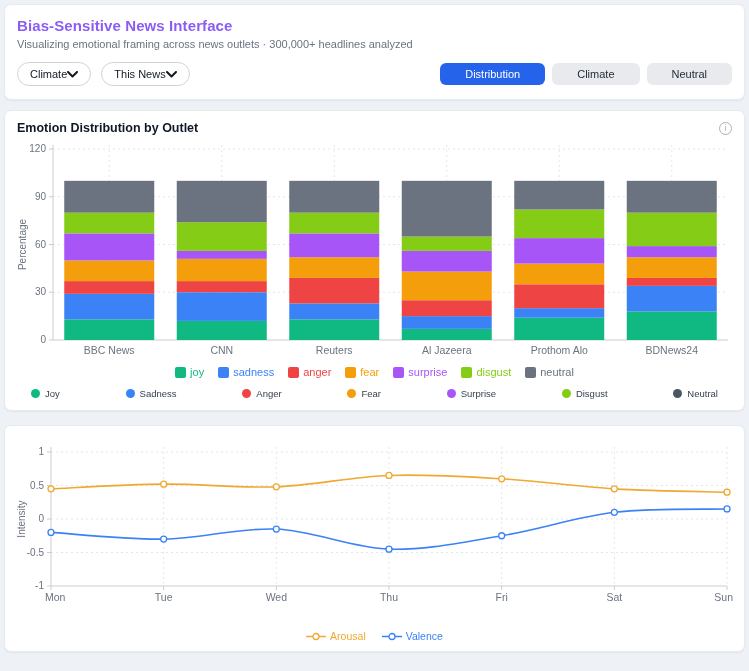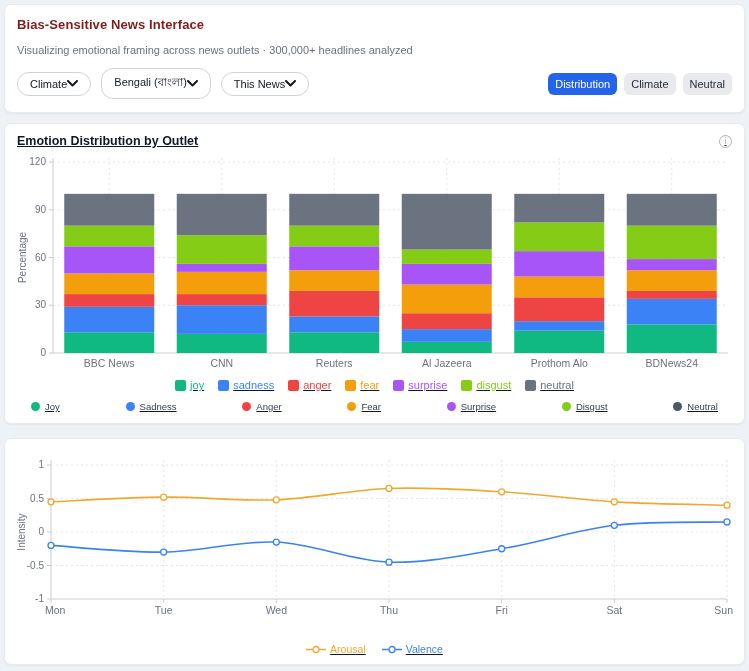--- a/index.html
+++ b/index.html
@@ -1,28 +1,28 @@
 <!DOCTYPE html>
 <html style="--accent: #2563eb;"><head>
 <meta charset="utf-8">
 <style>
   * { margin:0; padding:0; box-sizing:border-box; }
   html,body { width:749px; height:671px; }
   body { background:#eef1f6; font-family:"Liberation Sans",sans-serif; color:#111827; overflow:hidden; }
   .card { background:#fff; border:1px solid #e7eaee; border-radius:7px; margin:0 4px; box-shadow:0 1px 2px rgba(16,24,40,.05); }
   .header-card { margin-top:4px; padding:12px 12px 13px; }
-  .page-title { font-size:13px; font-weight:700; color:#7f1d1d; letter-spacing:.1px; }
-  .page-subtitle { font-size:11px; color:#6b7280; margin-top:12px; }
+  .page-title { font-size:15px; font-weight:700; color:#8b5cf6; letter-spacing:.1px; }
+  .page-subtitle { font-size:11px; color:#6b7280; margin-top:4px; }
   .filter-row { display:flex; align-items:center; margin-top:12px; gap:10px; }
   .dropdown { display:flex; align-items:center; border:1px solid #cfd4da; border-radius:12px; padding:5px 12px; font-size:11px; color:#111827; background:#fff; cursor:pointer; }
   .chev { display:block; }
   .view-switcher { margin-left:auto; display:flex; gap:7px; }
-  .view-btn { font-size:11px; padding:5px 7px; border:none; border-radius:6px; background:#e8eaee; color:#1f2937; font-family:inherit; cursor:pointer; }
+  .view-btn { font-size:11px; padding:5px 25px; border:none; border-radius:6px; background:#e8eaee; color:#1f2937; font-family:inherit; cursor:pointer; }
   .view-btn.active { background:var(--accent,#2563eb); color:#fff; }
-  .chart-card { margin-top:10px; padding:10px 12px 9px;text-decoration:underline; }
+  .chart-card { margin-top:10px; padding:10px 12px 9px; }
   .chart-card.second { margin-top:14px; }
   .card-head { display:flex; justify-content:space-between; align-items:center; }
   .card-title { font-size:12.5px; font-weight:700; color:#101828; }
   .info-icon { width:13px; height:13px; border:1px solid #aab1bb; border-radius:50%; color:#aab1bb; font-size:9px; line-height:11px; text-align:center; cursor:pointer; }
   .cjs-legend { display:flex; justify-content:center; gap:14px; margin-top:3px; font-size:11px; }
   .cjs-item { display:flex; align-items:center; gap:4px; cursor:pointer; }
   .cjs-swatch { width:11px; height:11px; border-radius:2px; }
   .dot-legend { display:flex; justify-content:space-between; margin:10px 14px 2px; }
   .dot-item { display:flex; align-items:center; gap:5px; font-size:9.5px; color:#374151; }
   .dot { width:9px; height:9px; border-radius:50%; }
@@ -32,26 +32,20 @@
 </style>
 </head>
 <body>
 
 <div class="card header-card">
   <div class="page-title">Bias-Sensitive News Interface</div>
   <div class="page-subtitle">Visualizing emotional framing across news outlets · 300,000+ headlines analyzed</div>
   <div class="filter-row">
     <div class="dropdown">
       <span>Climate</span>
-      <svg class="chev" width="11" height="7" viewBox="0 0 11 7">
-          <path d="M1 1 L5.5 5.5 L10 1" stroke="#14181f" stroke-width="2" fill="none" stroke-linecap="round" stroke-linejoin="round"></path>
-        </svg>
-    </div>
-    <div class="dropdown">
-      <span>Bengali (বাংলা)</span>
       <svg class="chev" width="11" height="7" viewBox="0 0 11 7">
           <path d="M1 1 L5.5 5.5 L10 1" stroke="#14181f" stroke-width="2" fill="none" stroke-linecap="round" stroke-linejoin="round"></path>
         </svg>
     </div>
     <div class="dropdown">
       <span>This News</span>
       <svg class="chev" width="11" height="7" viewBox="0 0 11 7">
           <path d="M1 1 L5.5 5.5 L10 1" stroke="#14181f" stroke-width="2" fill="none" stroke-linecap="round" stroke-linejoin="round"></path>
         </svg>
     </div>

